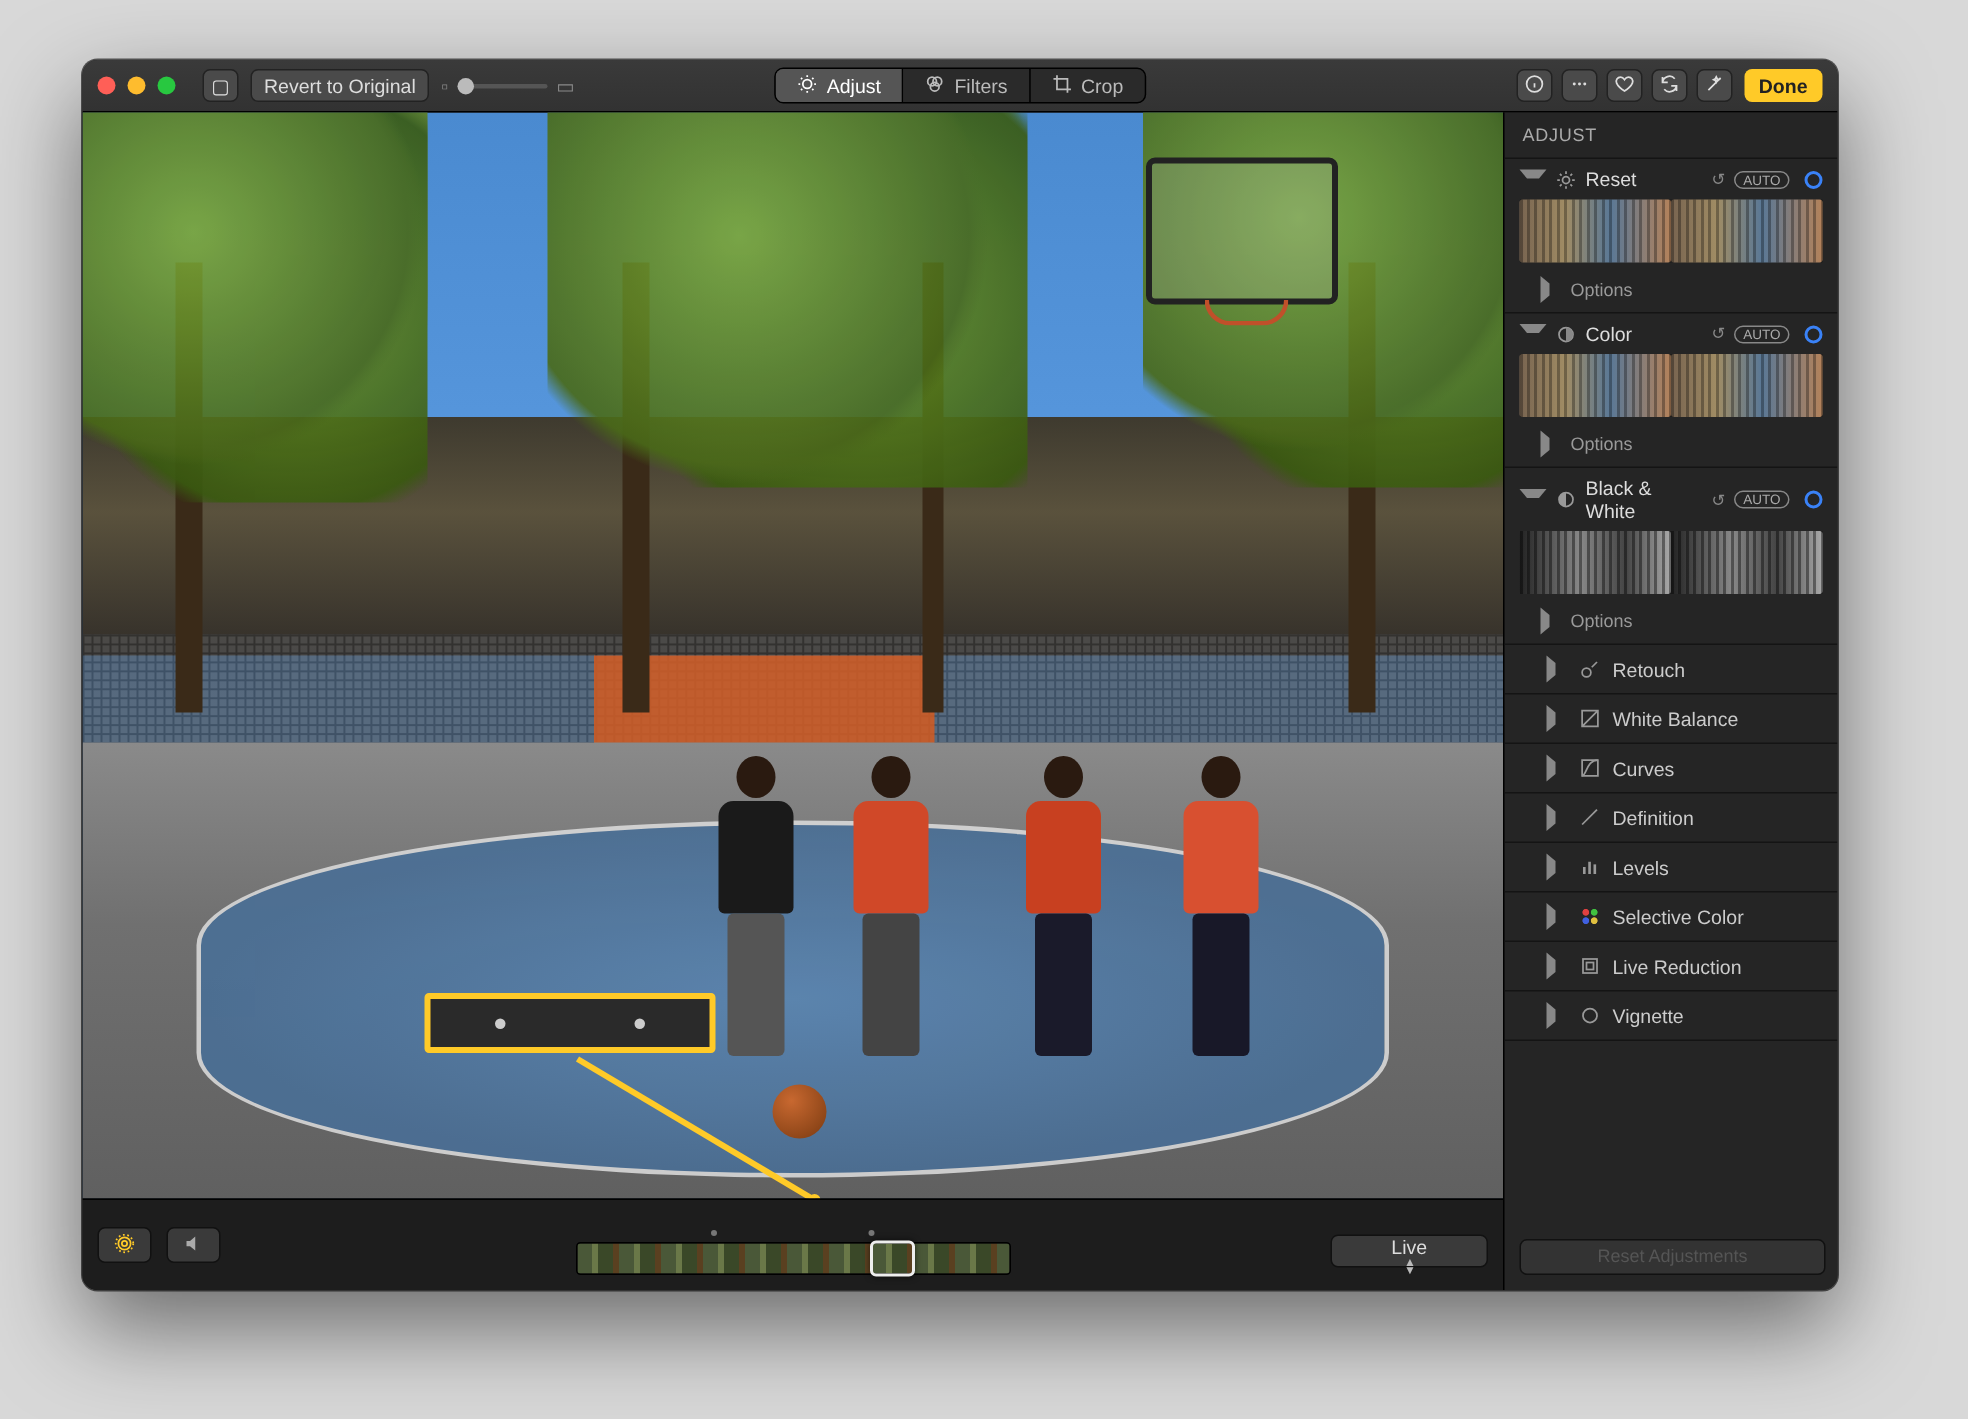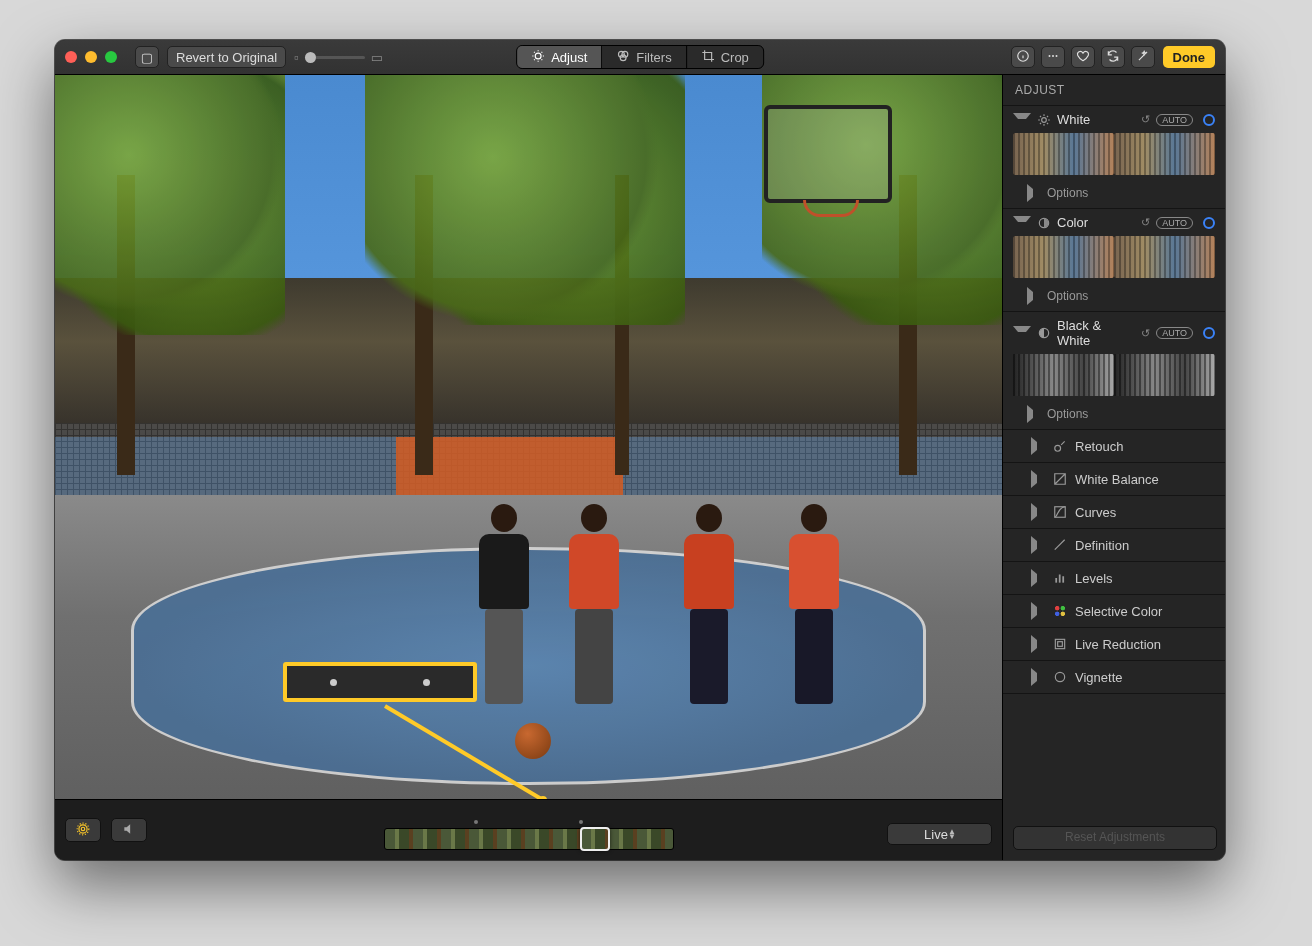--- a/index.html
+++ b/index.html
@@ -320,23 +320,24 @@
     right: 10px;
     bottom: 15px;
     width: 105px;
     height: 22px;
     background: #3a3a3a;
     border: 1px solid #111;
     border-radius: 5px;
     display: flex;
     align-items: center;
     padding: 0 8px;
-    justify-content: center;
+    justify-content: space-between;
     color: #ddd;
     box-sizing: border-box;
+    flex-direction: column;
   }
   
   .sidebar {
     width: 222px;
     background: #252525;
     border-left: 1px solid #000;
     display: flex;
     flex-direction: column;
     overflow-y: auto;
   }
@@ -660,21 +661,21 @@
 
       <div class="adj-section">
         <div class="adj-head">
           <span class="disclosure down"></span>
           <span class="mini-icon">
             <svg class="svg" viewBox="0 0 24 24" fill="none" stroke="currentColor" stroke-width="2">
                 <circle cx="12" cy="12" r="4"></circle>
                 <path d="M12 2v3M12 19v3M2 12h3M19 12h3M5 5l2 2M17 17l2 2M5 19l2-2M17 7l2-2"></path>
               </svg>
           </span>
-          <span class="label">White</span>
+          <span class="label">Reset</span>
           <span class="reset">↺</span>
           <span class="auto-badge">AUTO</span>
           <span class="ring"></span>
         </div>
         <div class="thumb-row">
           <div class="th th-color"></div>
             <div class="th th-color"></div>
         </div>
         <div class="options-row">
           <span class="disclosure right"></span>

